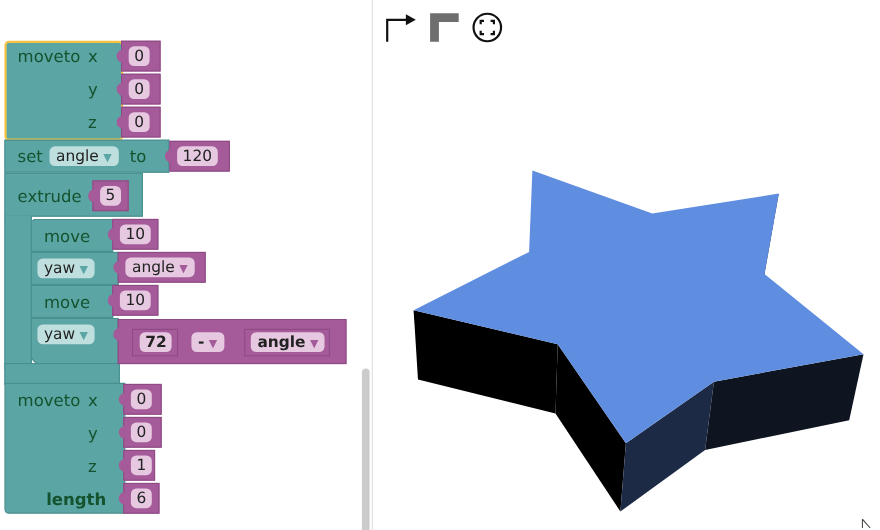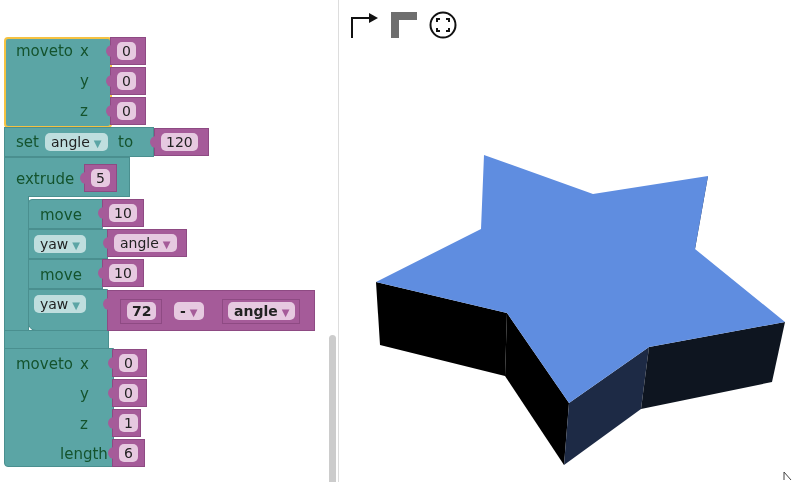--- a/index.html
+++ b/index.html
@@ -93,21 +93,21 @@
     <span class="vdd" style="left:66px;top:11px;"><span>-</span><span class="arr">▼</span></span>
     <div style="position:absolute;left:114px;top:8px;width:78px;height:25px;border:1px solid #8e4a83;box-sizing:border-box;"></div>
     <span class="vdd" style="left:120px;top:11px;"><span>angle</span><span class="arr">▼</span></span>
   </div>
 
   <div class="blk" style="left:4px;top:348px;width:110px;height:119px;border-radius:0 0 0 4px;"></div>
   <span class="lbl" style="left:16px;top:355px;">moveto</span>
   <span class="lbl" style="left:80px;top:355px;">x</span>
   <span class="lbl" style="left:80px;top:385px;">y</span>
   <span class="lbl" style="left:80px;top:415px;">z</span>
-  <span class="lbl" style="left:60px;top:445px;">length</span>
+  <span class="lbl" style="left:42px;top:445px;font-weight:bold;">length</span>
   <div class="val" style="left:112px;top:349px;width:35px;">
       <div class="nub"></div>
       <span class="pill">0</span>
     </div>
   <div class="val" style="left:112px;top:379px;width:35px;">
       <div class="nub"></div>
       <span class="pill">0</span>
     </div>
   <div class="val" style="left:112px;top:409px;width:29px;">
       <div class="nub"></div>

